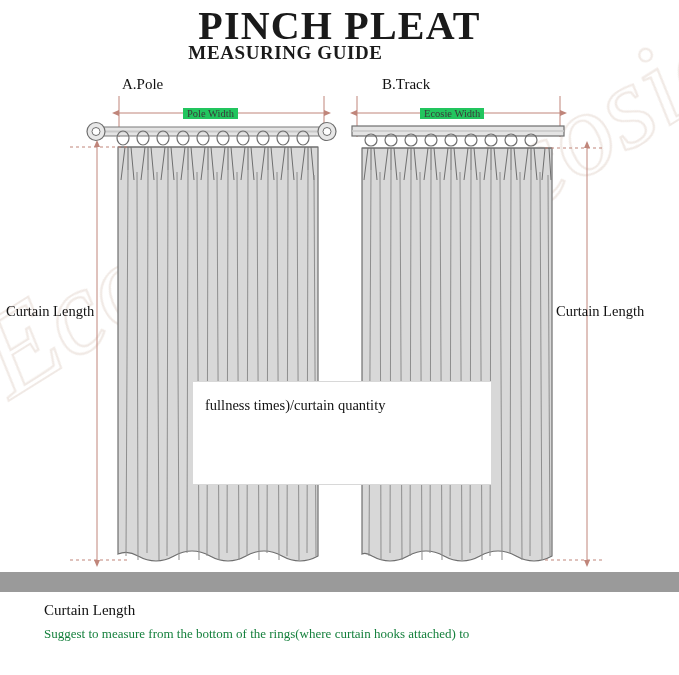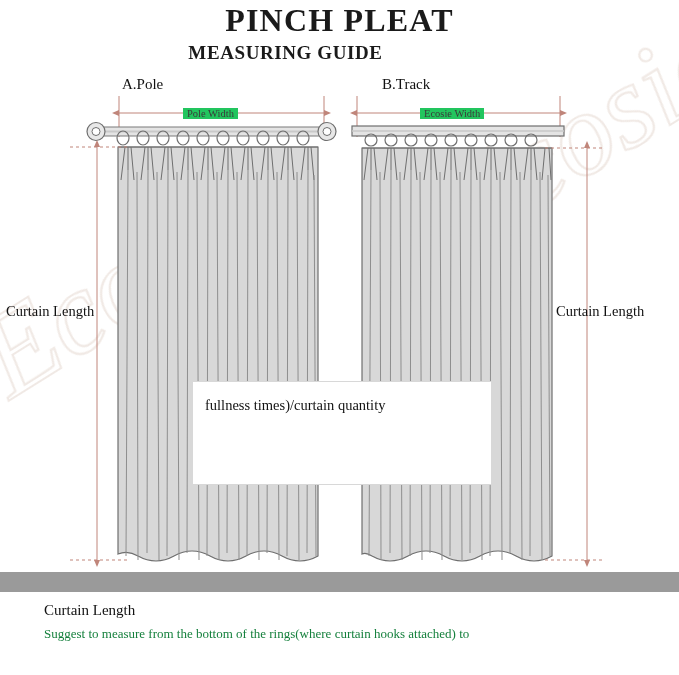--- a/index.html
+++ b/index.html
@@ -17,21 +17,21 @@
     color: #1a1a1a;
   }
 
   
   #title {
     position: absolute;
     top: 2px;
     left: 0;
     width: 679px;
     text-align: center;
-    font-size: 32px;
+    font-size: 40px;
     font-weight: bold;
     letter-spacing: 1.2px;
     font-family: "Liberation Serif", serif;
   }
   #subtitle {
     position: absolute;
     top: 42px;
     left: 0;
     width: 571px;
     text-align: center;

